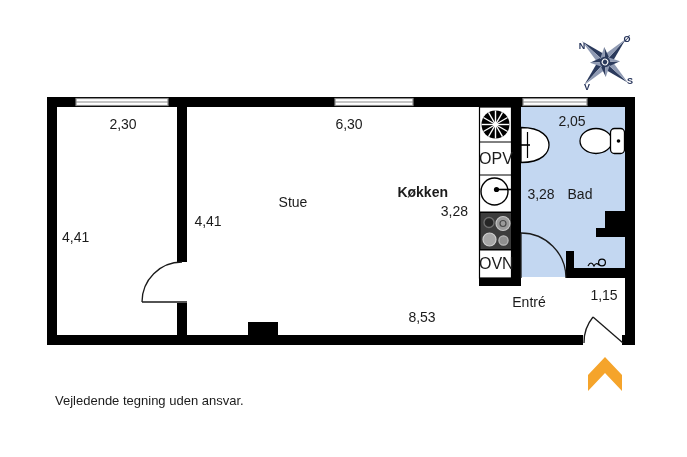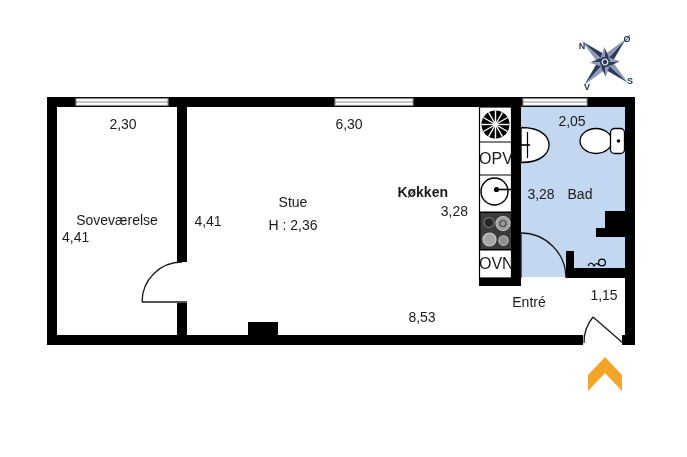--- a/index.html
+++ b/index.html
@@ -170,36 +170,35 @@
             <polygon points="0,-15 4,-5 0,0" fill="#2b3a5c"></polygon>
             <polygon points="0,-15 -4,-5 0,0" fill="#8f9ab3"></polygon>
           </g>
       </g>
       <circle r="5.2" fill="#2b3a5c"></circle>
       <circle r="2.8" fill="none" stroke="#fff" stroke-width="1"></circle>
     </g>
   </svg>
 
   <span class="lbl" style="left:98px;top:116px;width:50px;">2,30</span>
-  <span class="lbl" style="left:55px;top:212px;width:124px;">Soveværelse</span>
   <span class="lbl left" style="left:62px;top:229px;width:50px;">4,41</span>
   <span class="lbl" style="left:186px;top:213px;width:44px;">4,41</span>
   <span class="lbl" style="left:324px;top:116px;width:50px;">6,30</span>
   <span class="lbl" style="left:263px;top:194px;width:60px;">Stue</span>
-  <span class="lbl" style="left:250px;top:217px;width:86px;">H : 2,36</span>
   <span class="lbl right" style="left:384px;top:184px;width:64px;font-weight:bold;">Køkken</span>
   <span class="lbl right" style="left:424px;top:203px;width:44px;">3,28</span>
   <span class="lbl" style="left:547px;top:113px;width:50px;">2,05</span>
   <span class="lbl" style="left:520px;top:186px;width:42px;">3,28</span>
   <span class="lbl" style="left:560px;top:186px;width:40px;">Bad</span>
   <span class="lbl" style="left:501px;top:294px;width:56px;">Entré</span>
   <span class="lbl" style="left:582px;top:287px;width:44px;">1,15</span>
   <span class="lbl" style="left:398px;top:309px;width:48px;">8,53</span>
 
   <span class="lbl small" style="left:479px;top:151px;width:34px;">OPV</span>
   <span class="lbl small" style="left:479px;top:256px;width:34px;">OVN</span>
 
   <span class="compass-letter" style="left:576px;top:40px;">N</span>
   <span class="compass-letter" style="left:621px;top:33px;">Ø</span>
   <span class="compass-letter" style="left:624px;top:75px;">S</span>
   <span class="compass-letter" style="left:581px;top:81px;">V</span>
 
+  <div id="disclaimer">Vejledende tegning uden ansvar.</div>
 </div>
 
 </body></html>

